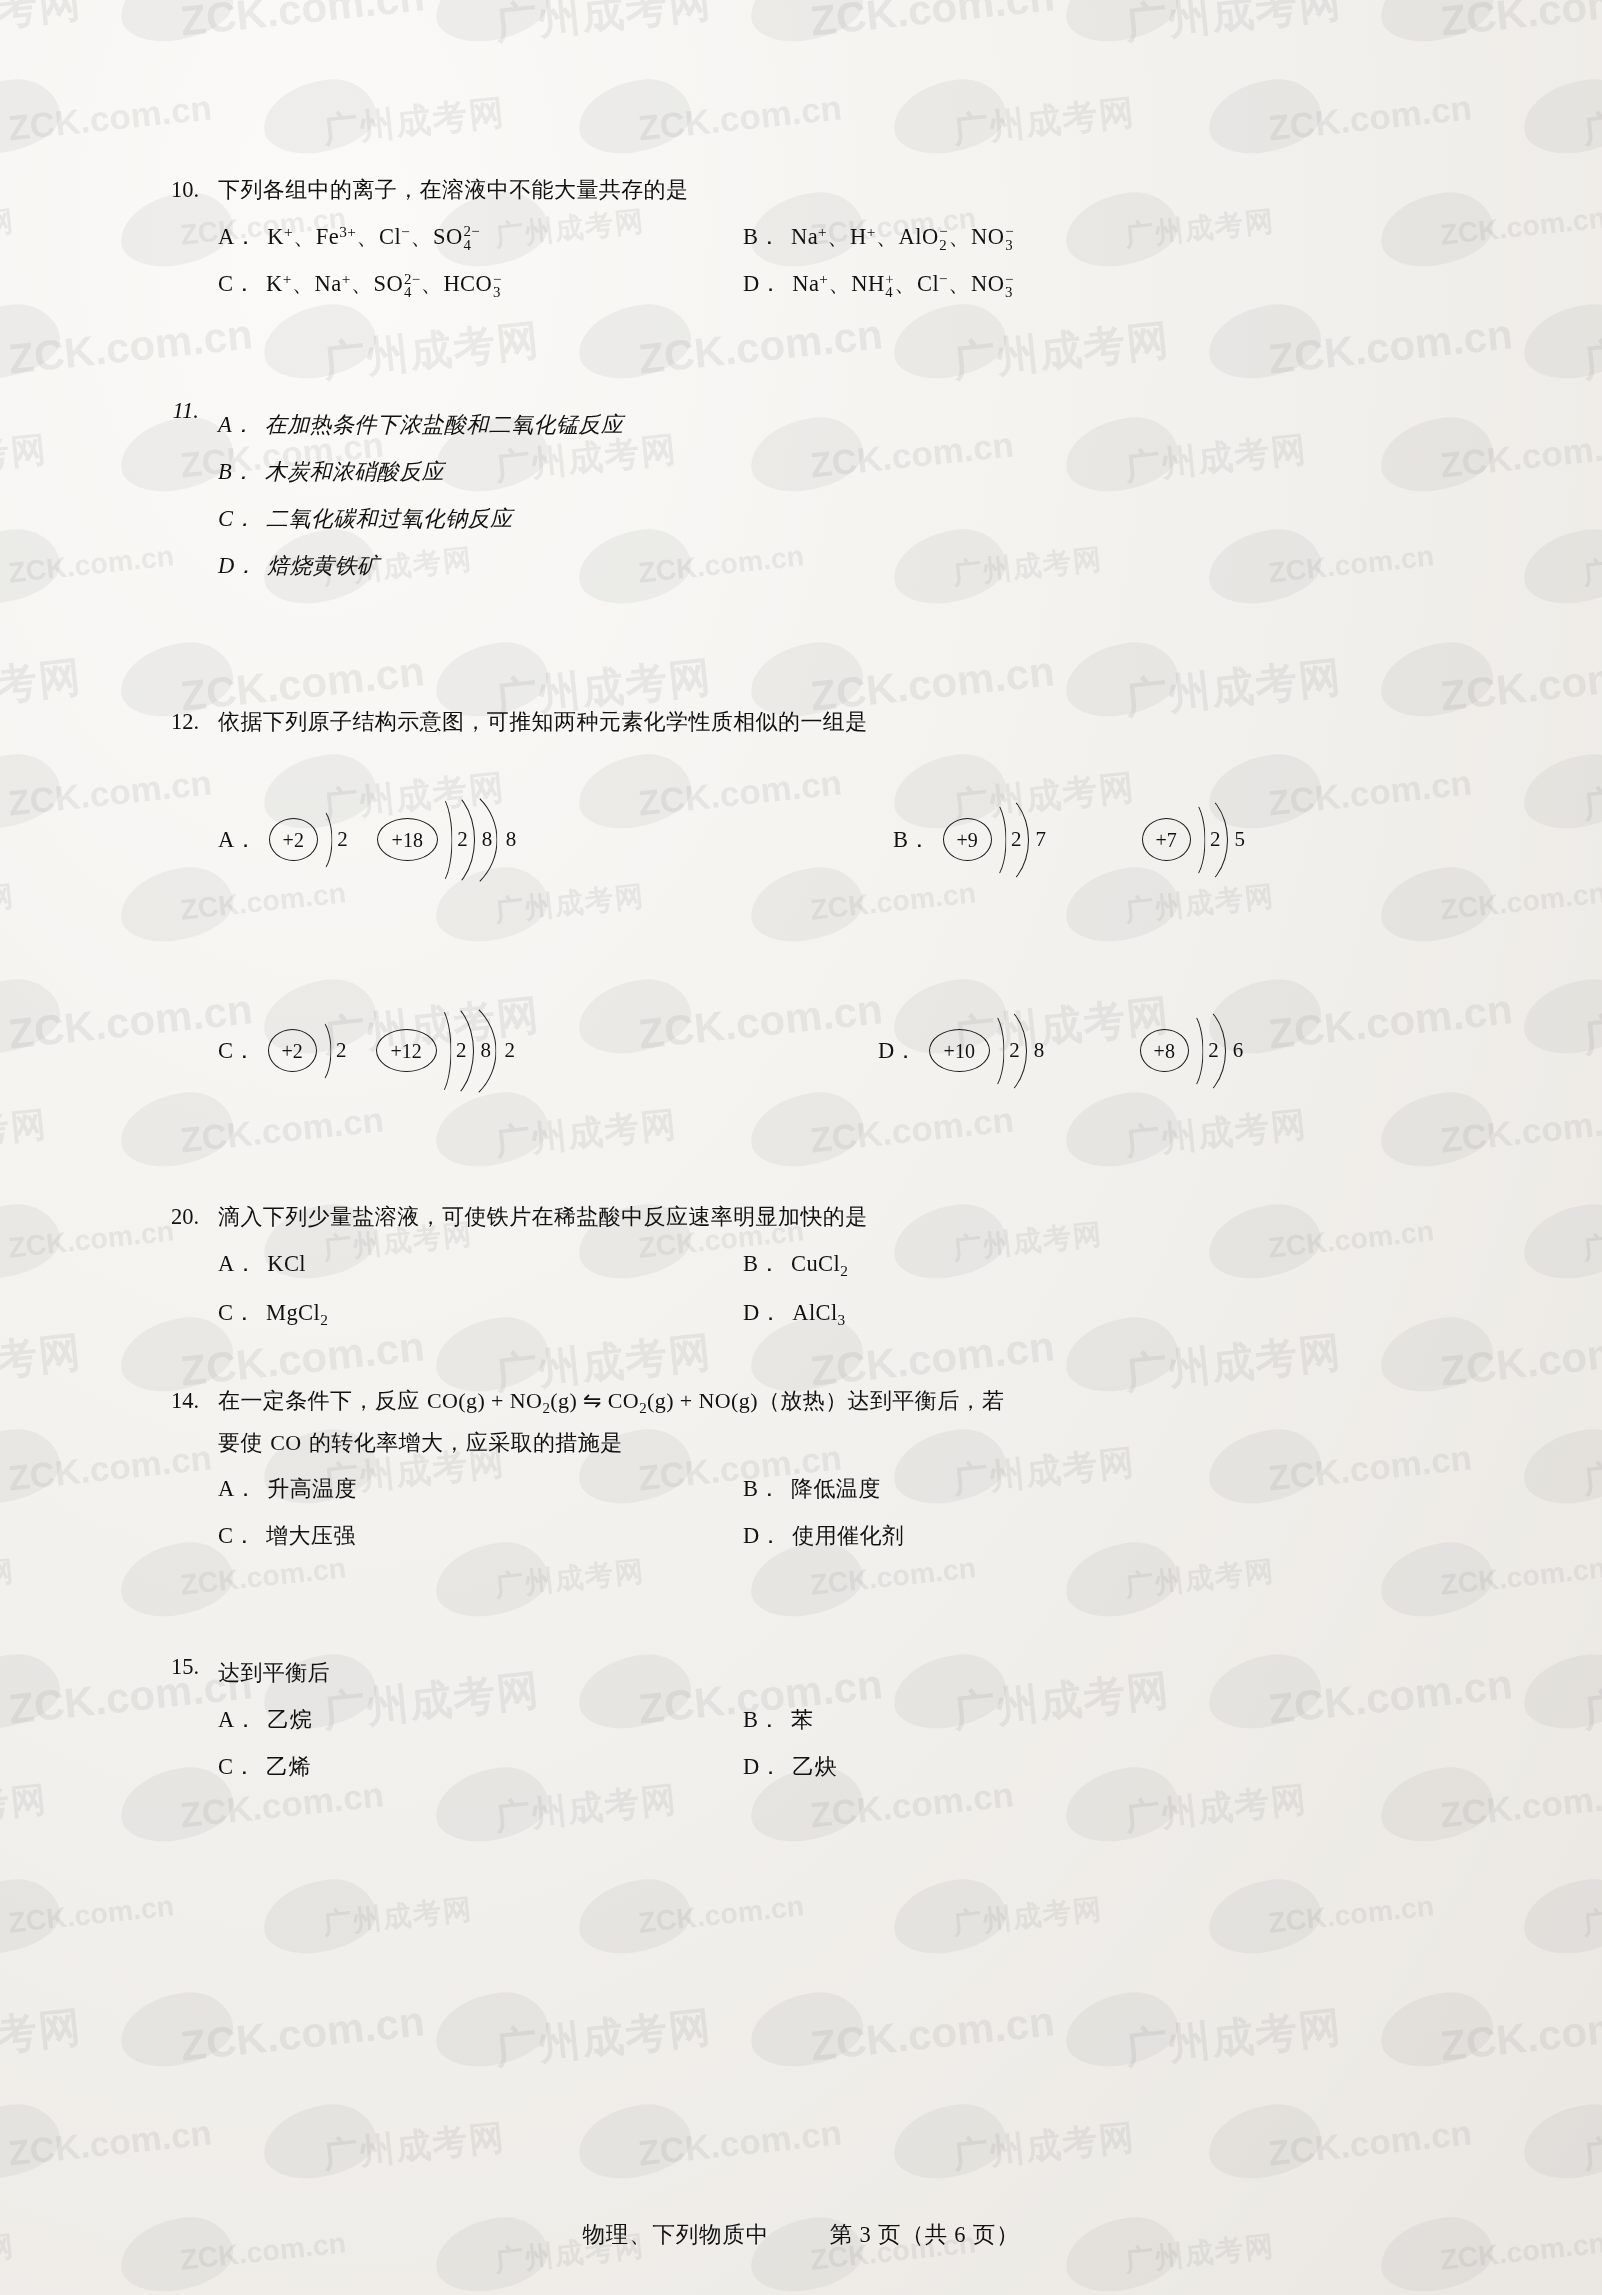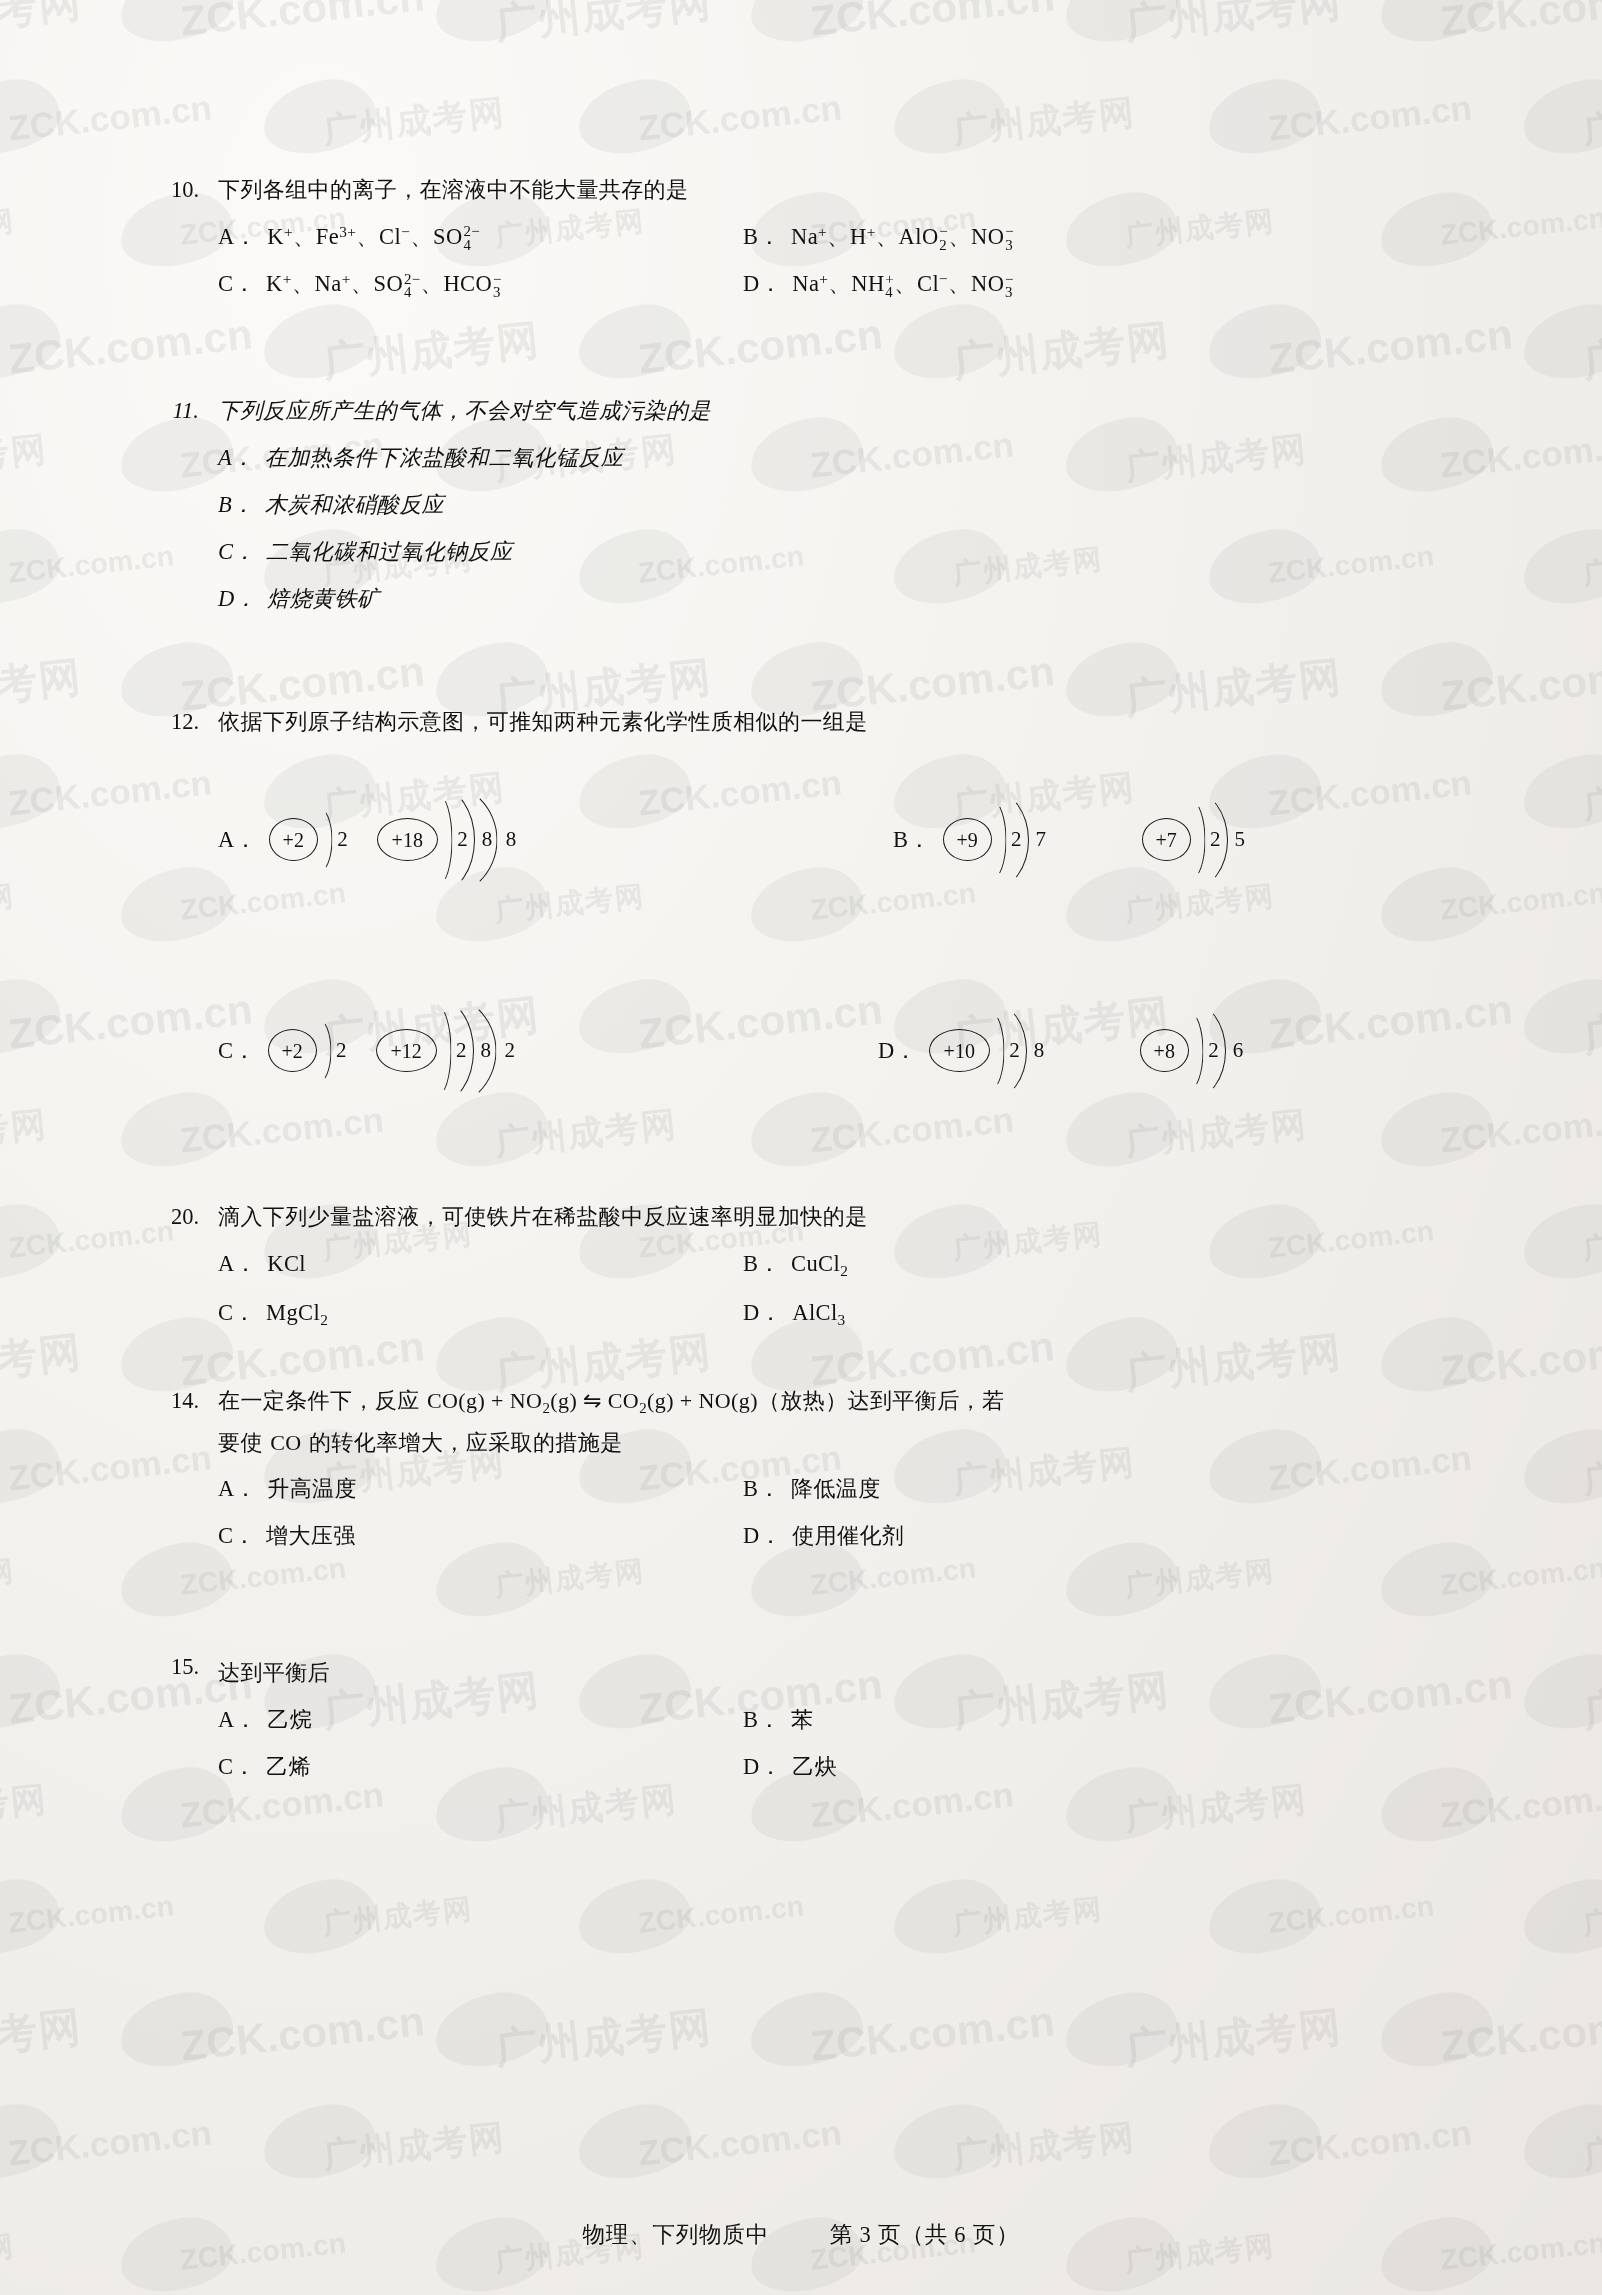--- a/index.html
+++ b/index.html
@@ -449,21 +449,20 @@
         <div class="opt colB">
           <span class="lab">D．</span>
           <span class="txt sci">Na<sup>+</sup>、NH<span class="supsub"><span class="s1">+</span><span>4</span></span>、Cl<sup>−</sup>、NO<span class="supsub"><span class="s1">−</span><span>3</span></span></span>
         </div>
       </div>
     </div>
   </div>
 
   <div class="q" style="top:394px;font-style:italic;">
     <div class="qnum">11.</div>
-    <div class="stem"><span>下列反应所产生的气体，不会对空气造成污染的是</span></div>
     <div class="opts">
       <div class="optrow">
         <div class="opt">
           <span class="lab">A．</span>
           <span class="txt">在加热条件下浓盐酸和二氧化锰反应</span>
         </div>
       </div>
       <div class="optrow">
         <div class="opt">
           <span class="lab">B．</span>

